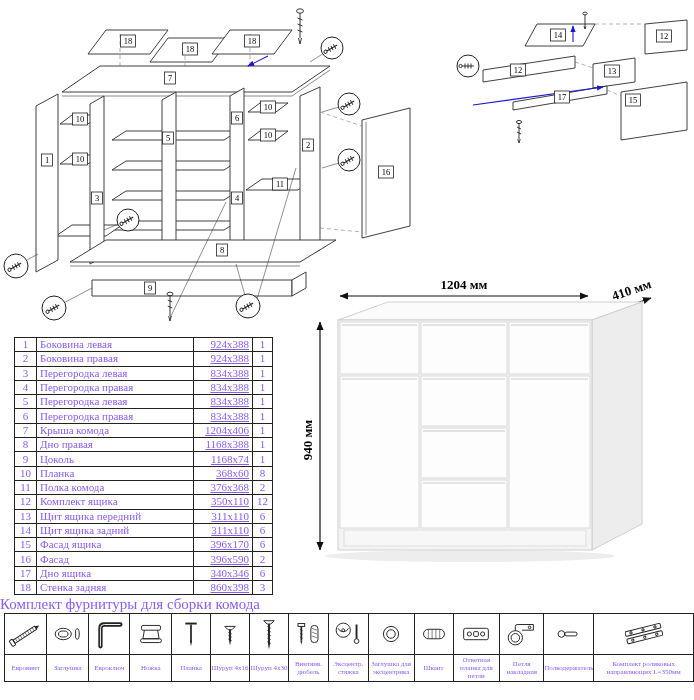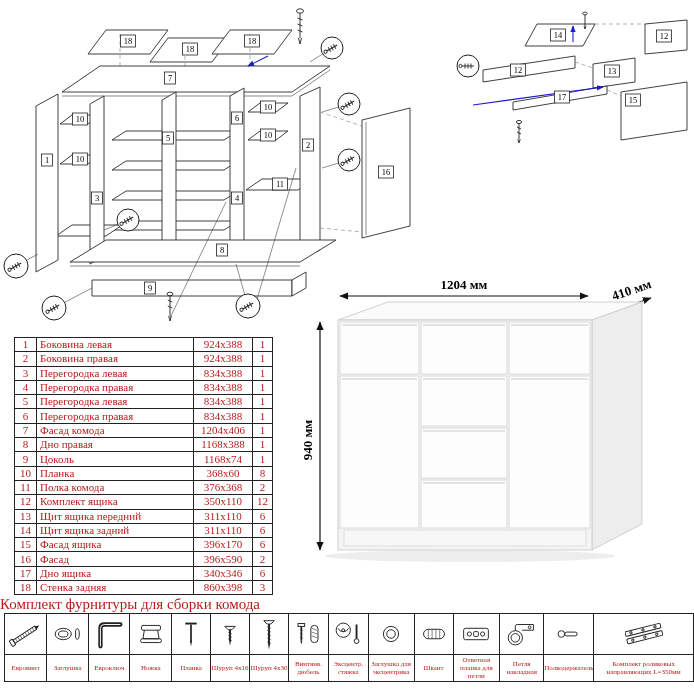--- a/index.html
+++ b/index.html
@@ -1,17 +1,17 @@
 <!DOCTYPE html>
 <html><head>
 <meta charset="utf-8">
 <style>
   html,body{margin:0;padding:0;background:#fff;}
   .sheet{position:relative;width:694px;height:700px;background:#fff;overflow:hidden;
-         font-family:"Liberation Serif",serif;color:#b91c1c;}
+         font-family:"Liberation Serif",serif;color:#8b5cf6;}
   svg{display:block;}
   
   .panel{fill:#fff;stroke:#2a2a2a;stroke-width:.9;stroke-linejoin:round;}
   .thin{stroke:#2a2a2a;stroke-width:.55;fill:none;}
   .guide{stroke:#666;stroke-width:.5;stroke-dasharray:4 3;fill:none;}
   .lead{stroke:#333;stroke-width:.55;fill:none;}
   .screw{stroke:#222;stroke-width:.9;fill:none;}
   .callout-circle{fill:#fff;stroke:#222;stroke-width:1;}
   .numbox{fill:#fff;stroke:#222;stroke-width:.8;}
   .numtext{font:8.5px "Liberation Serif",serif;text-anchor:middle;fill:#000;}
@@ -24,21 +24,21 @@
   .face-front{fill:#f4f4f4;stroke:#cfcfcf;stroke-width:1;}
   .front-panel{fill:#fdfdfd;stroke:#dadada;stroke-width:1;}
   .groove{stroke:#c9c9c9;stroke-width:1;}
   .plinth{fill:#f7f7f7;stroke:#ddd;stroke-width:1;}
   
   .parts-table{position:absolute;left:14px;top:337px;border-collapse:collapse;
                font:11px "Liberation Serif",serif;}
   .parts-table td{border:1px solid #222;padding:0 3px;height:13.3px;line-height:13px;white-space:nowrap;}
   .pt-num{width:15px;text-align:center;}
   .pt-name{width:150px;}
-  .pt-size{width:52px;text-align:center;}
+  .pt-size{width:52px;text-align:right;text-decoration:underline;}
   .pt-qty{width:13px;text-align:center;}
   
   .hw-title{position:absolute;left:0;top:596px;width:694px;
             font:15px "Liberation Serif",serif;}
   .hw-table{position:absolute;left:4px;top:613px;border-collapse:collapse;table-layout:fixed;}
   .hw-table td{border:1px solid #222;padding:0;text-align:center;vertical-align:middle;overflow:hidden;}
   .hw-icon-cell{height:40px;}
   .hw-icon-cell svg{margin:0 auto;}
   .hw-name-cell{height:26px;font:7px "Liberation Serif",serif;line-height:1.15;
                 vertical-align:middle;word-wrap:break-word;padding:1px;}
@@ -386,21 +386,21 @@
           <td class="pt-qty">1</td>
         </tr>
         <tr>
           <td class="pt-num">6</td>
           <td class="pt-name">Перегородка правая</td>
           <td class="pt-size">834x388</td>
           <td class="pt-qty">1</td>
         </tr>
         <tr>
           <td class="pt-num">7</td>
-          <td class="pt-name">Фасад комода</td>
+          <td class="pt-name">Крыша комода</td>
           <td class="pt-size">1204x406</td>
           <td class="pt-qty">1</td>
         </tr>
         <tr>
           <td class="pt-num">8</td>
           <td class="pt-name">Дно правая</td>
           <td class="pt-size">1168x388</td>
           <td class="pt-qty">1</td>
         </tr>
         <tr>

